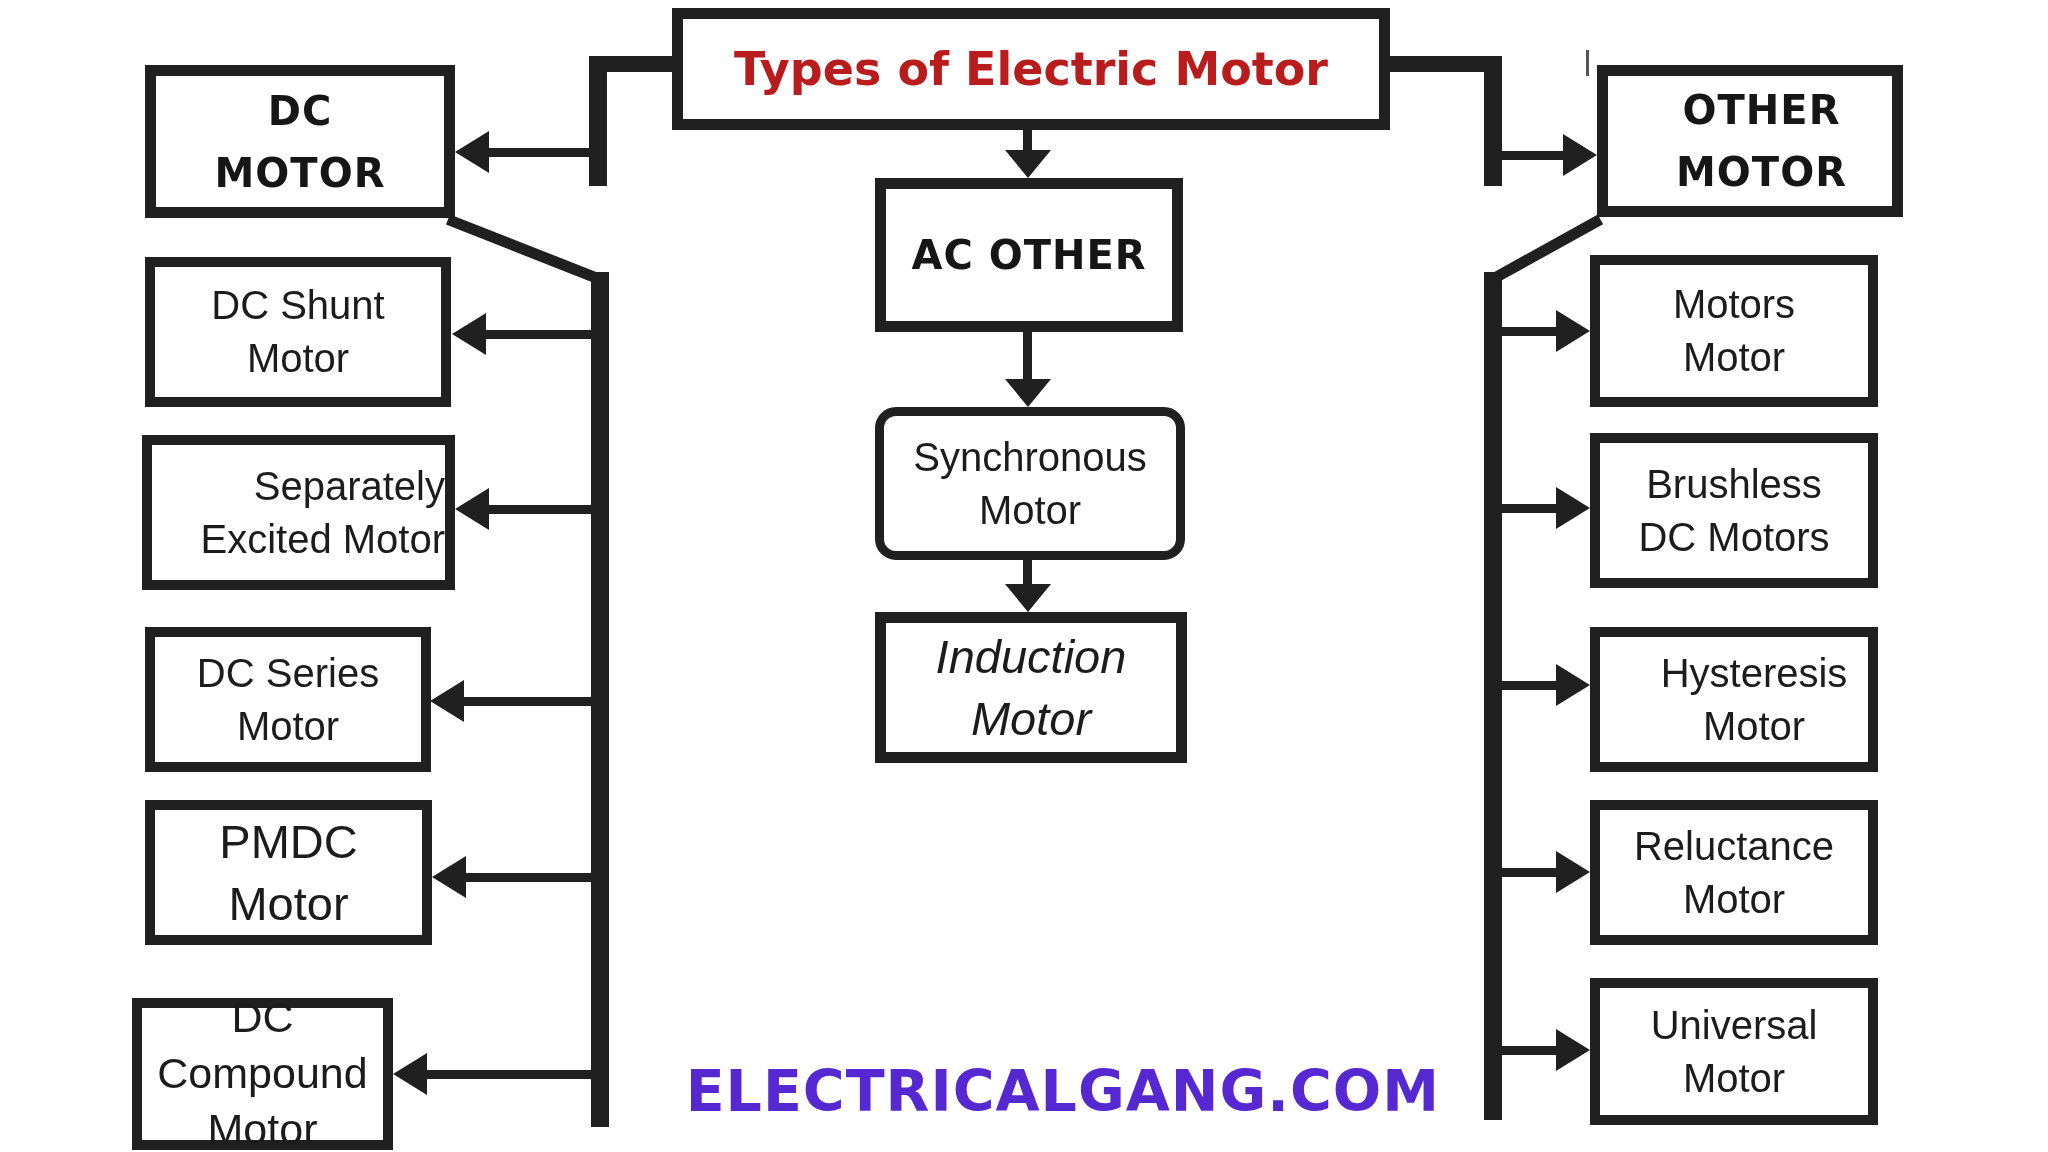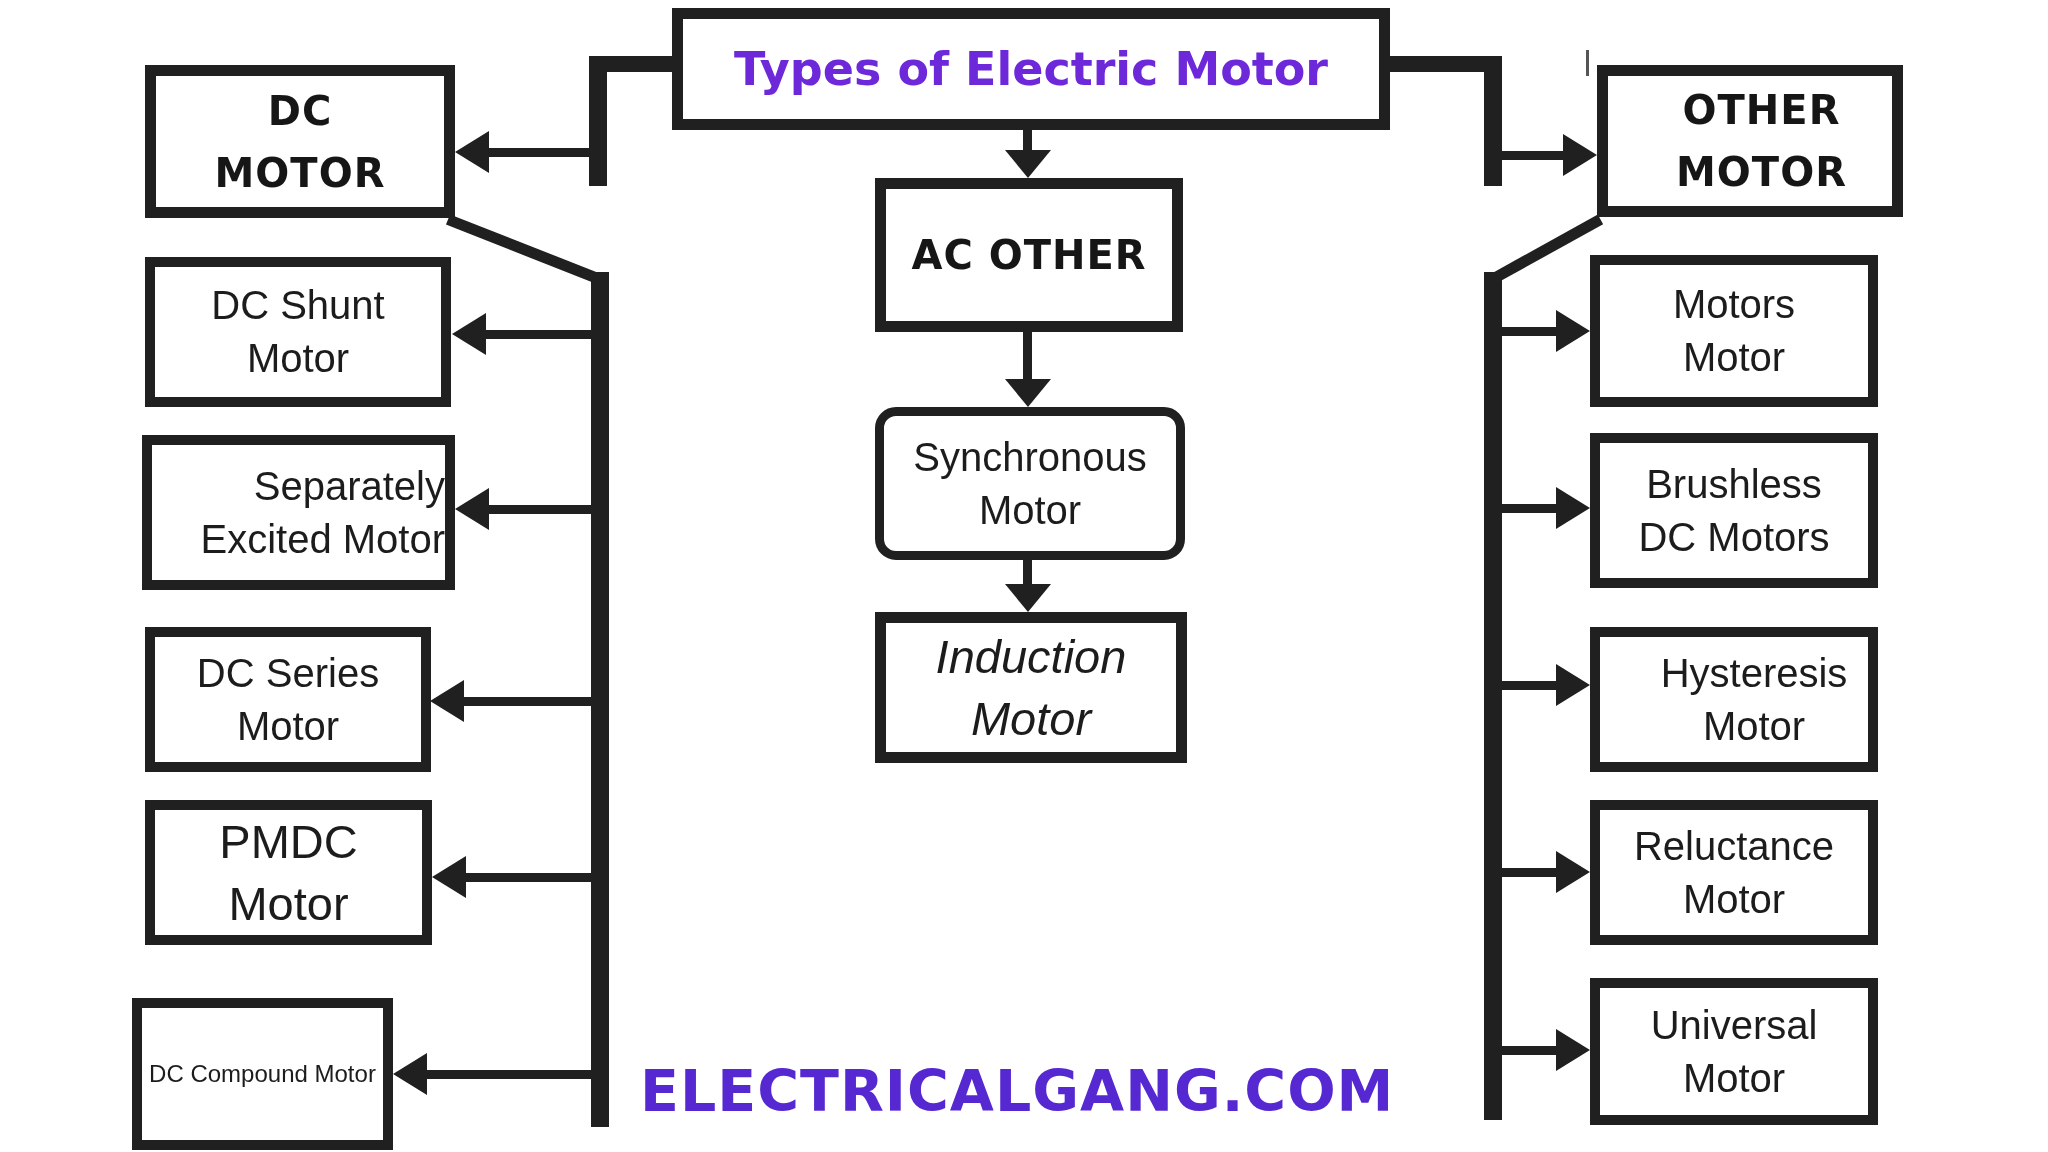--- a/index.html
+++ b/index.html
@@ -21,49 +21,49 @@
     flex-direction:column;
     align-items:center;
     justify-content:center;
     text-align:center;
   }
   .b11{border-width:11px;}
   .b9{border-width:9px;border-radius:21px;}
   .sub{font-size:40px;line-height:1.32;font-weight:400;color:#1c1c1c;}
   .sub span{display:block;}
   .big{font-size:47px;line-height:1.3;}
-  .small{font-size:24px;line-height:1.3;}
+  .small{font-size:43px;line-height:1.3;}
   .cat{
     font-family:"DejaVu Sans", sans-serif;
     font-weight:800;
     font-size:40px;
     letter-spacing:1px;
     line-height:1.55;
     color:#161616;
   }
   .cat span{display:block;}
   .title-box{
     font-family:"DejaVu Sans", sans-serif;
     font-weight:800;
     font-size:46px;
     letter-spacing:0px;
-    color:#6d28d9;
+    color:#b91c1c;
   }
   
   .hline,.vline,.diag{position:absolute;background:#202020;}
   .diag{transform-origin:left center;}
   .ah{position:absolute;width:0;height:0;}
   .ah-left{border-top:21px solid transparent;border-bottom:21px solid transparent;border-right:34px solid #202020;}
   .ah-right{border-top:21px solid transparent;border-bottom:21px solid transparent;border-left:34px solid #202020;}
   .ah-down{border-left:23px solid transparent;border-right:23px solid transparent;border-top:28px solid #202020;}
   
   .brand{
     position:absolute;
     left:640px;top:1052px;width:800px;height:78px;
-    display:flex;align-items:center;justify-content:flex-start;
+    display:flex;align-items:center;justify-content:flex-end;
     font-family:"DejaVu Sans", sans-serif;
     font-weight:800;
     font-size:57px;
     letter-spacing:1px;
     color:#5628d2;
     white-space:nowrap;
   }
   .tick{position:absolute;background:#555;}
 </style>
 </head>

